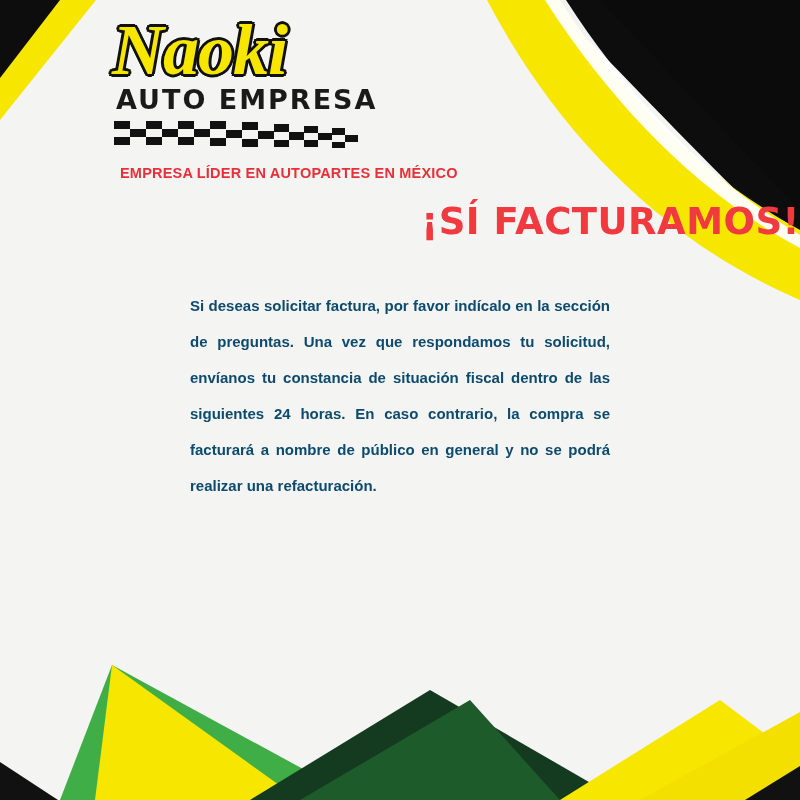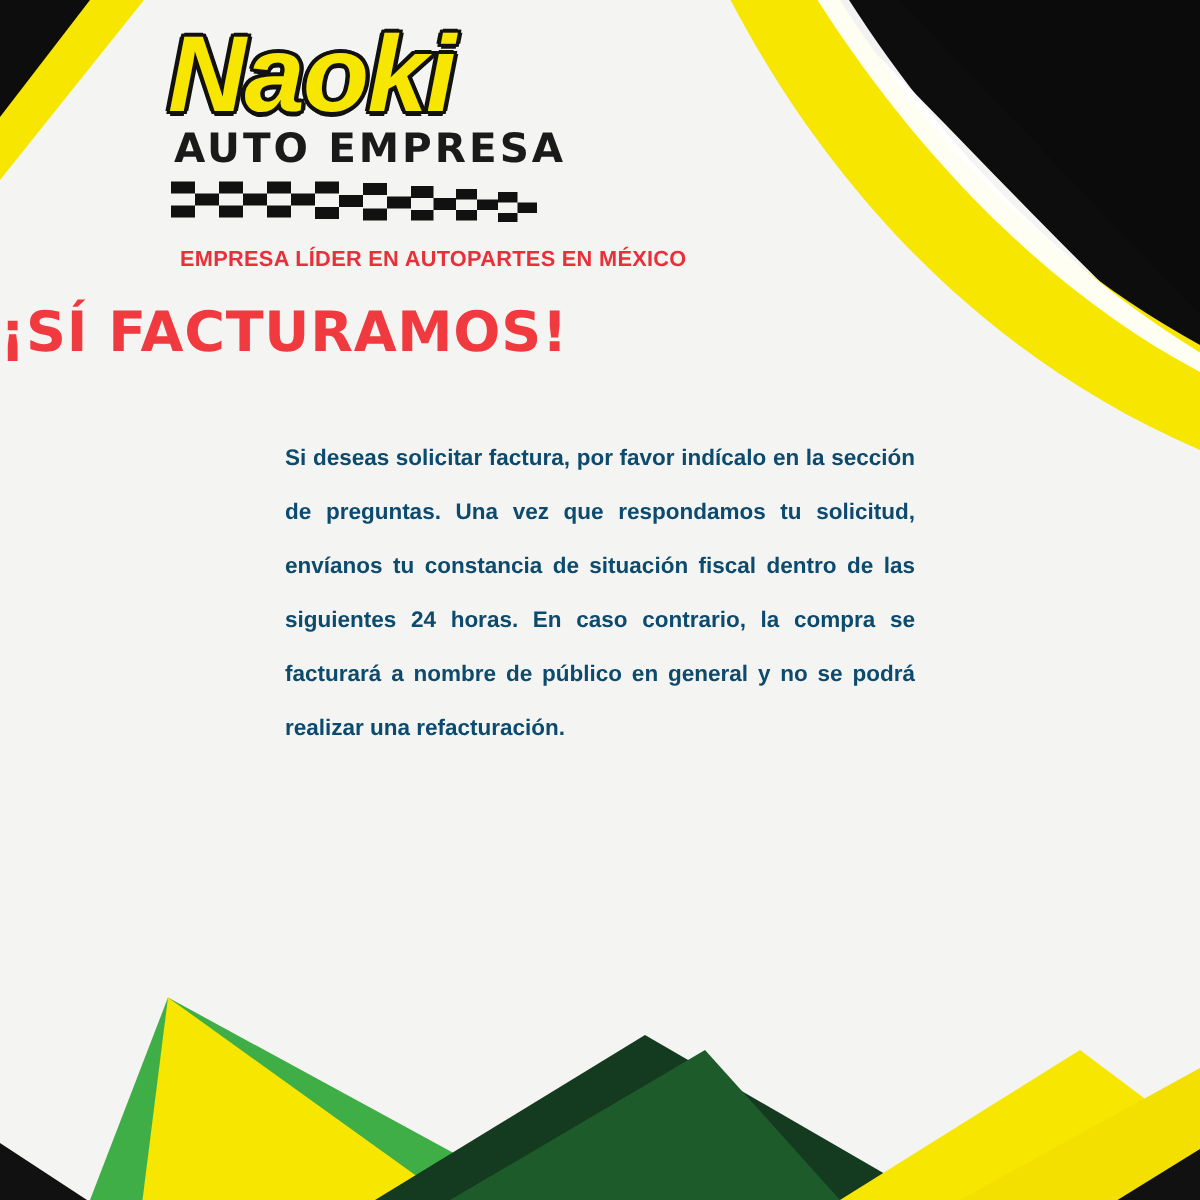--- a/index.html
+++ b/index.html
@@ -35,21 +35,21 @@
 
   
   .logo-block {
     position: absolute;
     left: 112px;
     top: 8px;
     width: 380px;
   }
 
   .logo-naoki {
-    font-family: Liberation Sans, sans-serif;
+    font-family: Liberation Serif, serif;
     font-weight: bold;
     font-style: italic;
     font-size: 72px;
     line-height: 84px;
     letter-spacing: -1px;
     color: #f7e600;
     -webkit-text-stroke: 4px #111111;
     paint-order: stroke fill;
     margin: 0;
     text-shadow:
@@ -81,21 +81,21 @@
     margin: 8px 0 0 8px;
     white-space: nowrap;
   }
 
   
   .headline {
     position: absolute;
     left: 0;
     top: 200px;
     width: 800px;
-    text-align: left;
+    text-align: right;
     font-family: "DejaVu Sans", sans-serif;
     font-weight: bold;
     font-size: 37px;
     letter-spacing: 0.5px;
     color: #f03a3f;
   }
 
   
   .body-copy {
     position: absolute;

